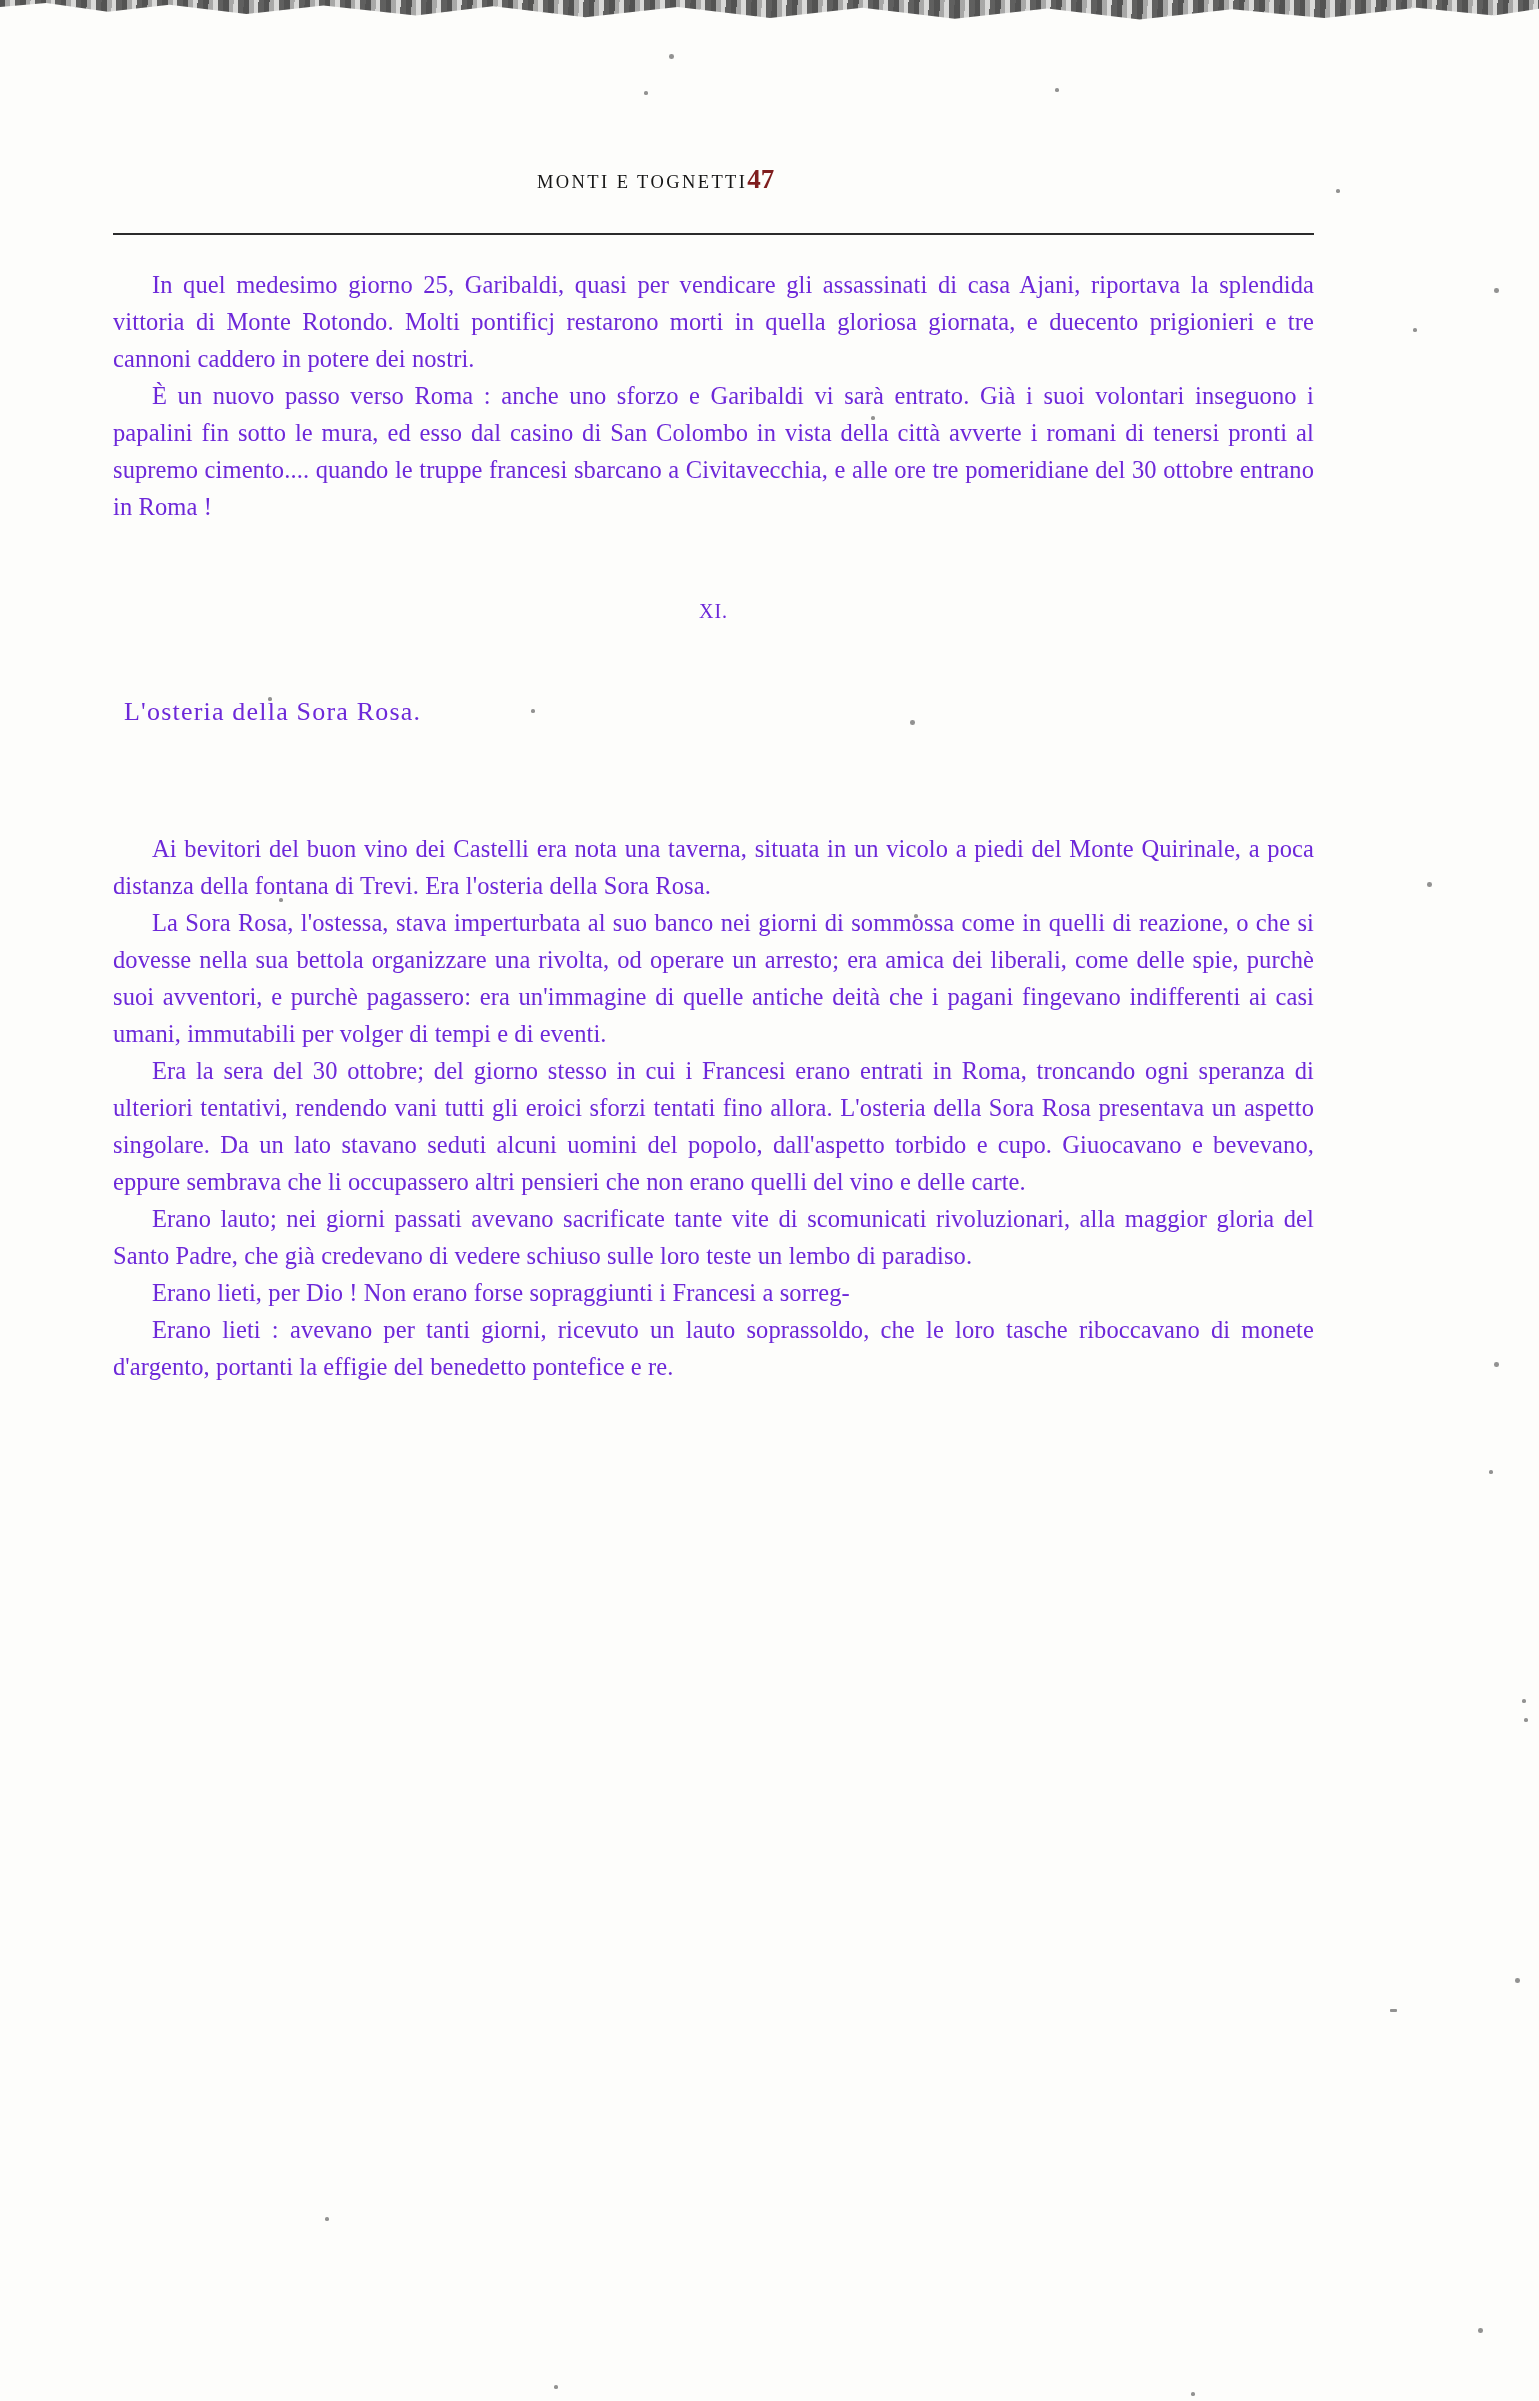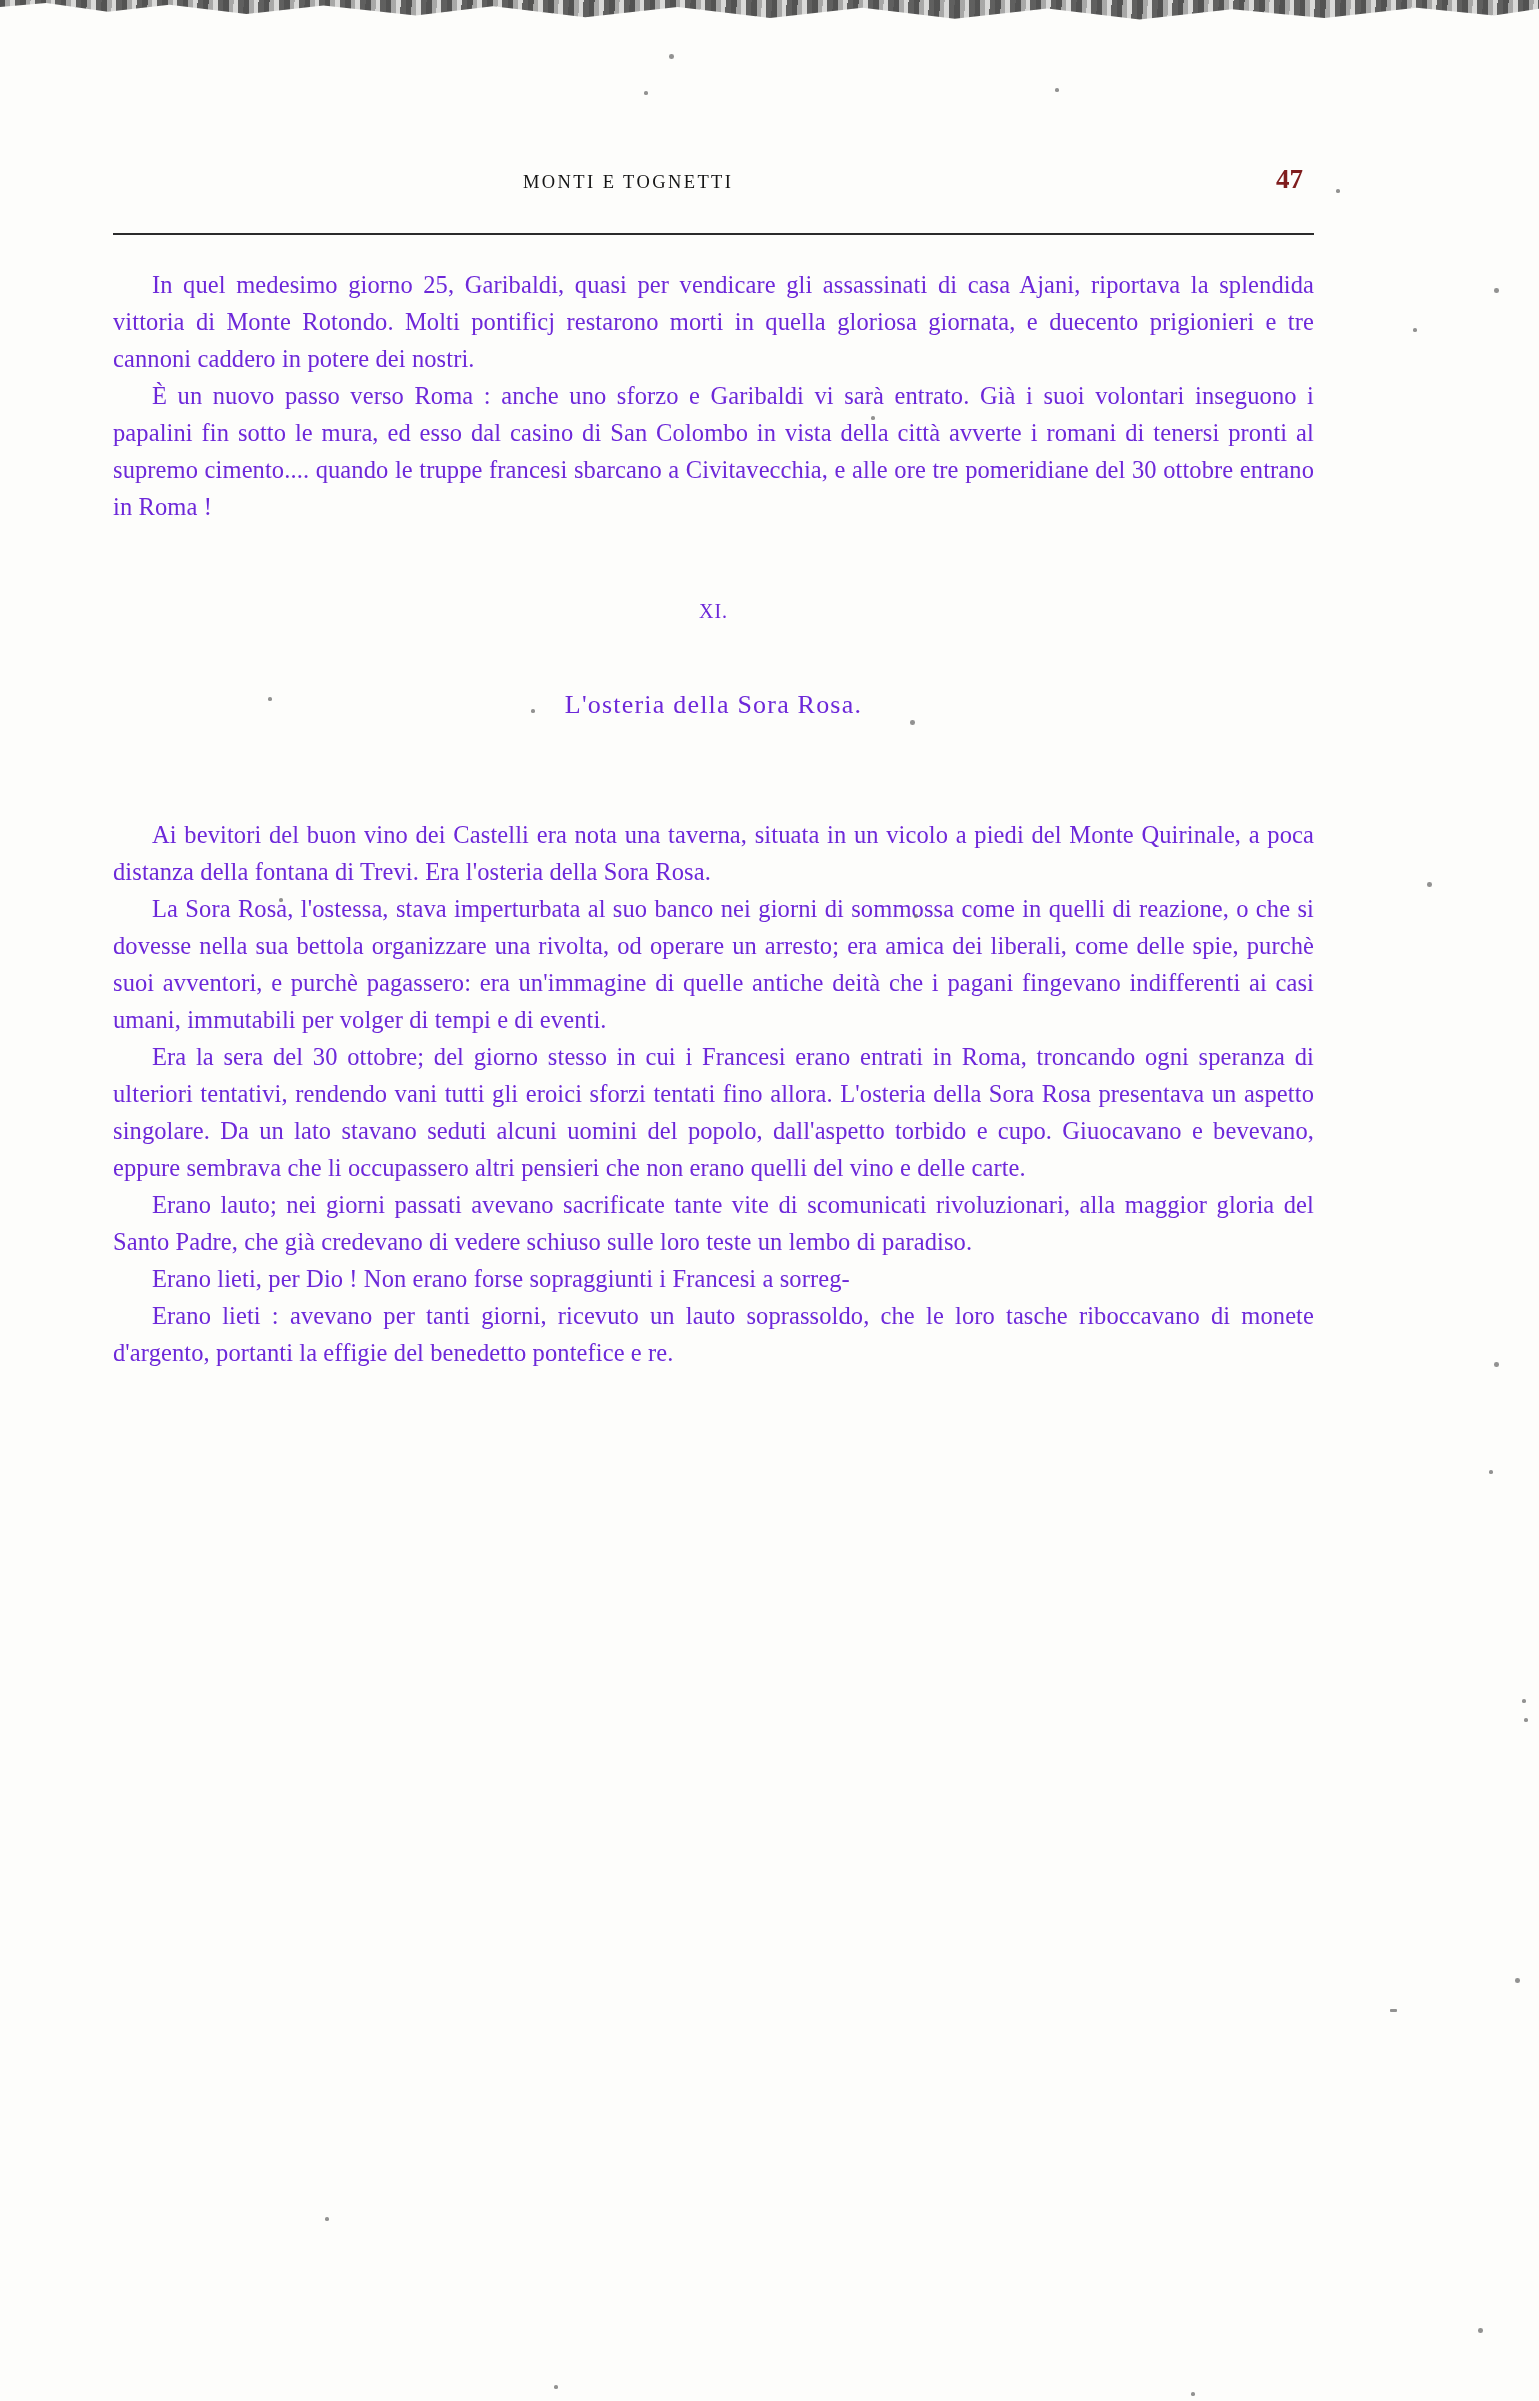--- a/index.html
+++ b/index.html
@@ -37,26 +37,25 @@
   }
   .content {
     position: absolute;
     left: 0;
     top: 0;
     width: 1540px;
     height: 2401px;
   }
   .running-head {
     position: absolute;
-    left: 112px;
+    left: 126px;
     top: 164px;
     width: 1191px;
     display: flex;
     align-items: baseline;
-    justify-content: space-between;
   }
   .running-head .title {
     font-family: "Liberation Serif", serif;
     font-size: 18.5px;
     letter-spacing: 2.4px;
     font-variant: small-caps;
     text-transform: uppercase;
     color: #151515;
     padding-left: 411px;
   }
@@ -93,24 +92,24 @@
     text-indent: 39px;
   }
   .chapter-num {
     text-align: center;
     font-size: 20px;
     letter-spacing: 0.9px;
     margin: 0;
     padding-top: 68px;
   }
   .chapter-title {
-    text-align: center;
+    text-align: left;
     font-size: 26px;
     letter-spacing: 1.2px;
-    margin: 4px;
+    margin: 11px;
     padding-top: 52px;
     font-family: Liberation Serif, serif;
   }
   .gap-after-title { height: 89px; }
   
   .speck {
     position: absolute;
     background: #6d6d6d;
     border-radius: 50%;
     opacity: 0.75;

